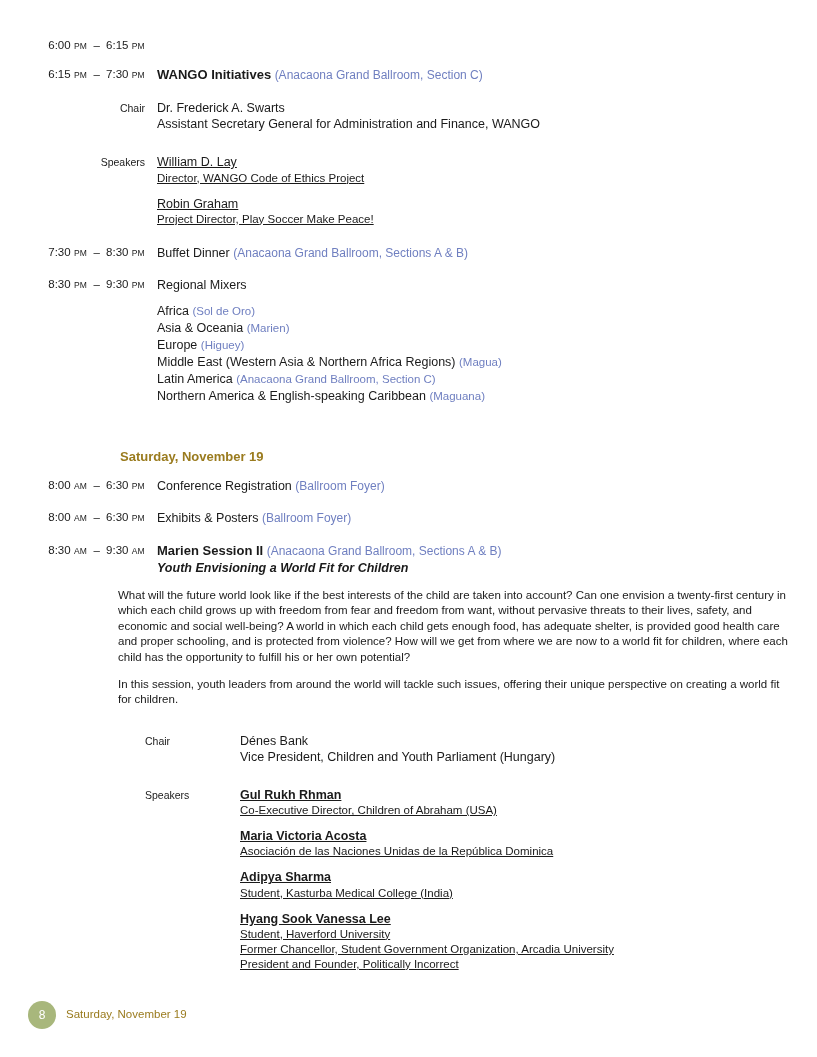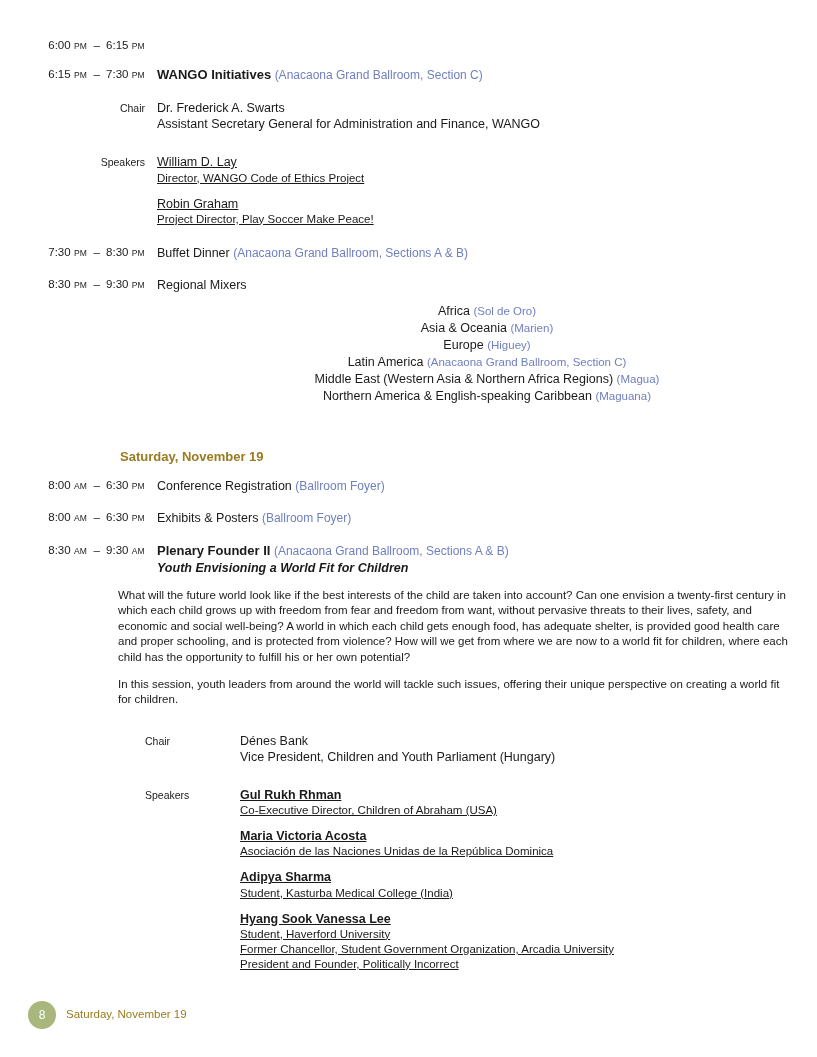--- a/index.html
+++ b/index.html
@@ -97,21 +97,20 @@
   }
   .person .ptitle {
     font-size: 11.5px;
   }
   .person .pname.b { font-weight: bold; }
 
   
   .mixer-line {
     font-size: 12.5px;
     line-height: 1.36;
-    text-align: center;
   }
 
   
   .day-heading {
     color: #9a7b1e;
     font-weight: bold;
     font-size: 13px;
     padding-left: 120px;
     margin-bottom: 14px;
   }
@@ -267,28 +266,28 @@
         </div>
         <div class="mixer-line">
           <span>Asia &amp; Oceania</span>
           <span class="venue-sm">(Marien)</span>
         </div>
         <div class="mixer-line">
           <span>Europe</span>
           <span class="venue-sm">(Higuey)</span>
         </div>
         <div class="mixer-line">
+          <span>Middle East (Western Asia &amp; Northern Africa Regions)</span>
+          <span class="venue-sm">(Magua)</span>
+        </div>
+        <div class="mixer-line">
           <span>Latin America</span>
           <span class="venue-sm">(Anacaona Grand Ballroom, Section C)</span>
         </div>
         <div class="mixer-line">
-          <span>Middle East (Western Asia &amp; Northern Africa Regions)</span>
-          <span class="venue-sm">(Magua)</span>
-        </div>
-        <div class="mixer-line">
           <span>Northern America &amp; English-speaking Caribbean</span>
           <span class="venue-sm">(Maguana)</span>
         </div>
       </div>
     </div>
 
     <div style="height:42px"></div>
 
     <div class="day-heading">Saturday, November 19</div>
 
@@ -327,21 +326,21 @@
     <div class="sched-row">
       <div class="time-col">
         <span>8:30</span>
         <span class="ampm">AM</span>
         <span class="dash">–</span>
         <span>9:30</span>
         <span class="ampm">AM</span>
       </div>
       <div class="desc-col">
         <div>
-          <span class="title-bold">Plenary Founder II</span>
+          <span class="title-bold">Marien Session II</span>
           <span class="venue">(Anacaona Grand Ballroom, Sections A &amp; B)</span>
         </div>
         <div class="italic-sub">Youth Envisioning a World Fit for Children</div>
       </div>
     </div>
 
     <div class="gap-10"></div>
 
     <div class="para">What will the future world look like if the best interests of the child are taken into account? Can one envision a twenty-first century in which each child grows up with freedom from fear and freedom from want, without pervasive threats to their lives, safety, and economic and social well-being? A world in which each child gets enough food, has adequate shelter, is provided good health care and proper schooling, and is protected from violence? How will we get from where we are now to a world fit for children, where each child has the opportunity to fulfill his or her own potential?</div>
     <div class="para">In this session, youth leaders from around the world will tackle such issues, offering their unique perspective on creating a world fit for children.</div>

